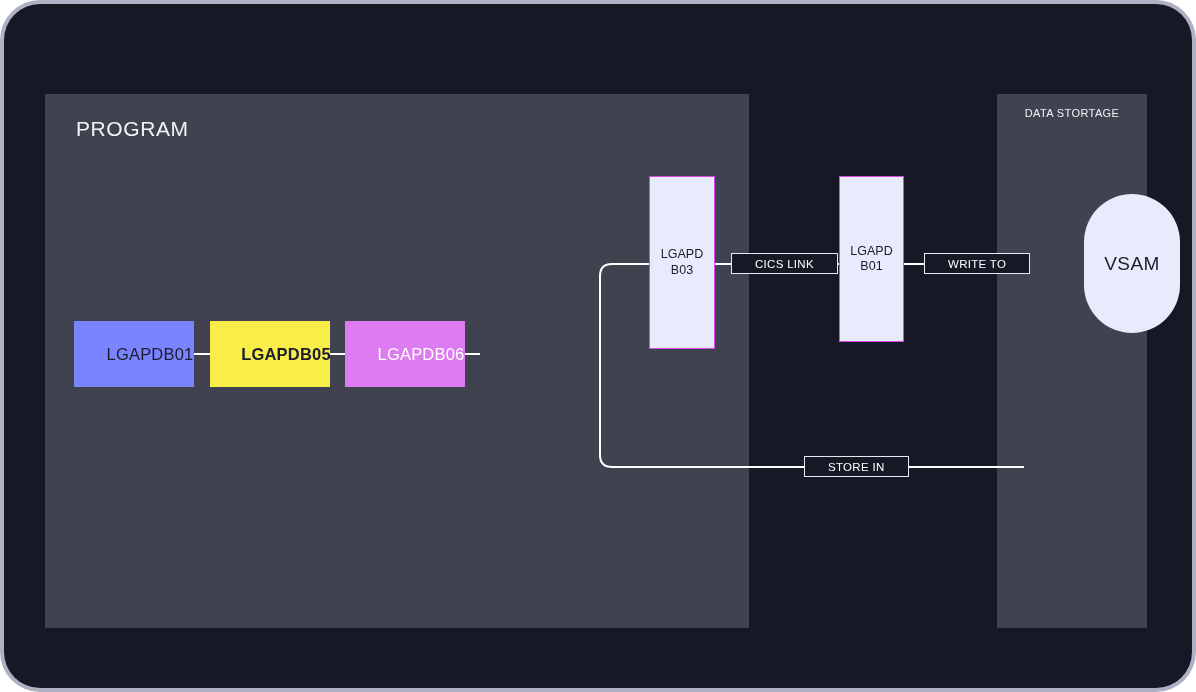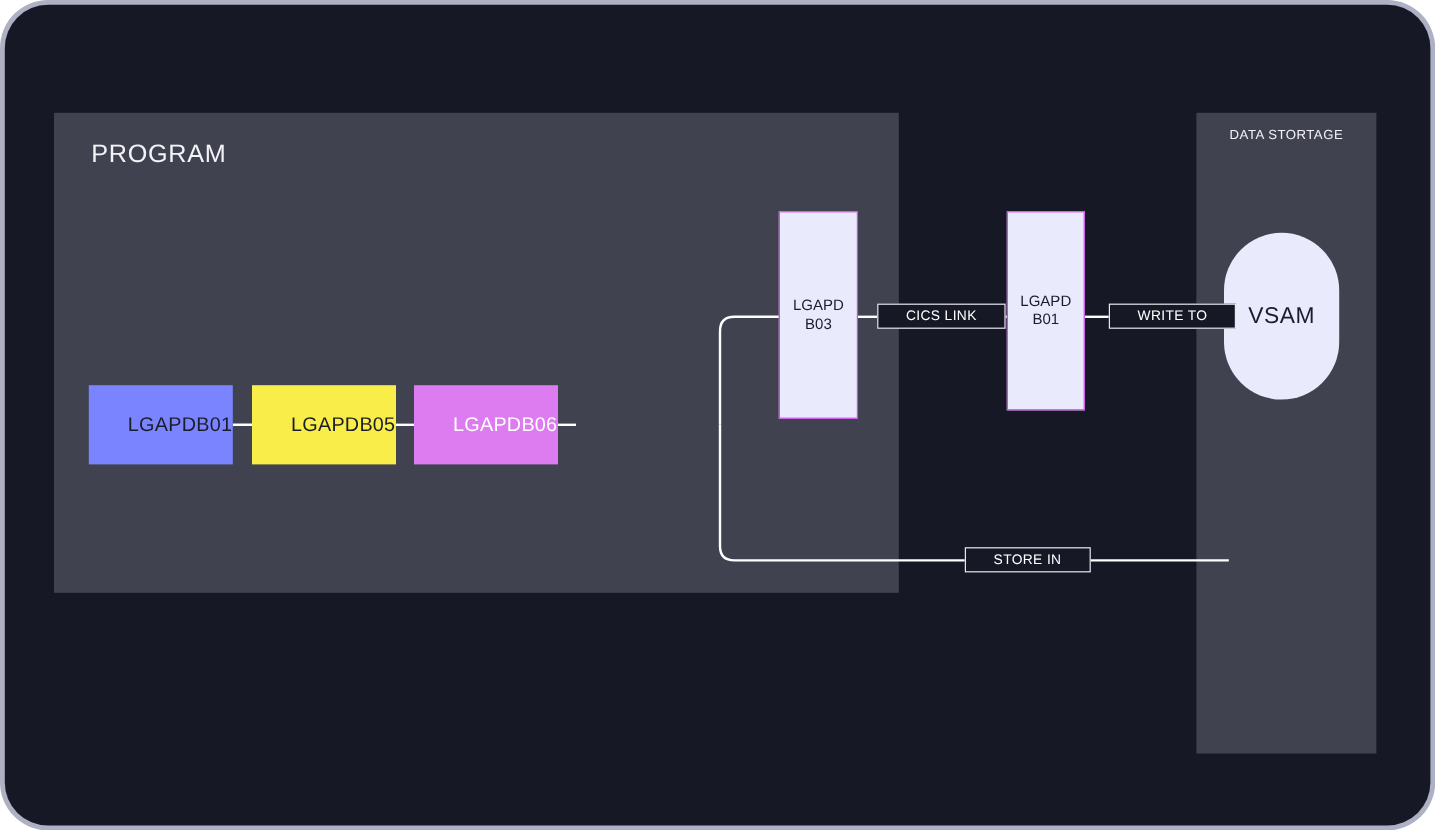--- a/index.html
+++ b/index.html
@@ -34,21 +34,21 @@
   }
 
   
   .group-panel {
     position: absolute;
     background: #40434f;
   }
 
   #program-panel {
     left: 41px; top: 90px;
-    width: 704px; height: 400px;
+    width: 704px; height: 534px;
   }
 
   #storage-panel {
     left: 993px; top: 90px;
     width: 150px; height: 534px;
   }
 
   .group-title {
     position: absolute;
     color: #f2f2f7;
@@ -103,28 +103,28 @@
   .node-store {
     background: #e9eafc;
     color: #1b1d2b;
     border-radius: 999px;
     font-size: 19px;
     letter-spacing: 0.4px;
   }
 
   
   #node-lgapdb01 { left: 70px;  top: 317px; width: 120px; height: 66px; background: #7b84ff; color: #1b1d2b; }
-  #node-lgapdb05 { left: 206px; top: 317px; width: 120px; height: 66px; background: #f9ed4a; color: #1b1d2b; }
+  #node-lgapdb05 { left: 206px; top: 317px; width: 120px; height: 66px; background: #f9ed4a; color: #1b1d2b; font-weight: bold; }
   #node-lgapdb06 { left: 341px; top: 317px; width: 120px; height: 66px; background: #dd7cf0; color: #ffffff; }
   #node-lgapdb02 { left: 476px; top: 317px; width: 120px; height: 66px; background: #8b93fa; color: #1b1d2b; }
 
   #node-lgapdb03 { left: 645px; top: 172px; width: 66px; height: 173px; }
   #node-lgapdb01b { left: 835px; top: 172px; width: 65px; height: 166px; }
 
-  #node-vsam { left: 1016px; top: 190px; width: 96px; height: 139px; }
+  #node-vsam { left: 1080px; top: 190px; width: 96px; height: 139px; }
   #node-db2  { left: 1020px; top: 376px; width: 96px; height: 175px; }
 
   
   .edge-label {
     position: absolute;
     display: flex;
     align-items: center;
     justify-content: center;
     background: #161925;
     border: 1px solid #e8e8f0;

